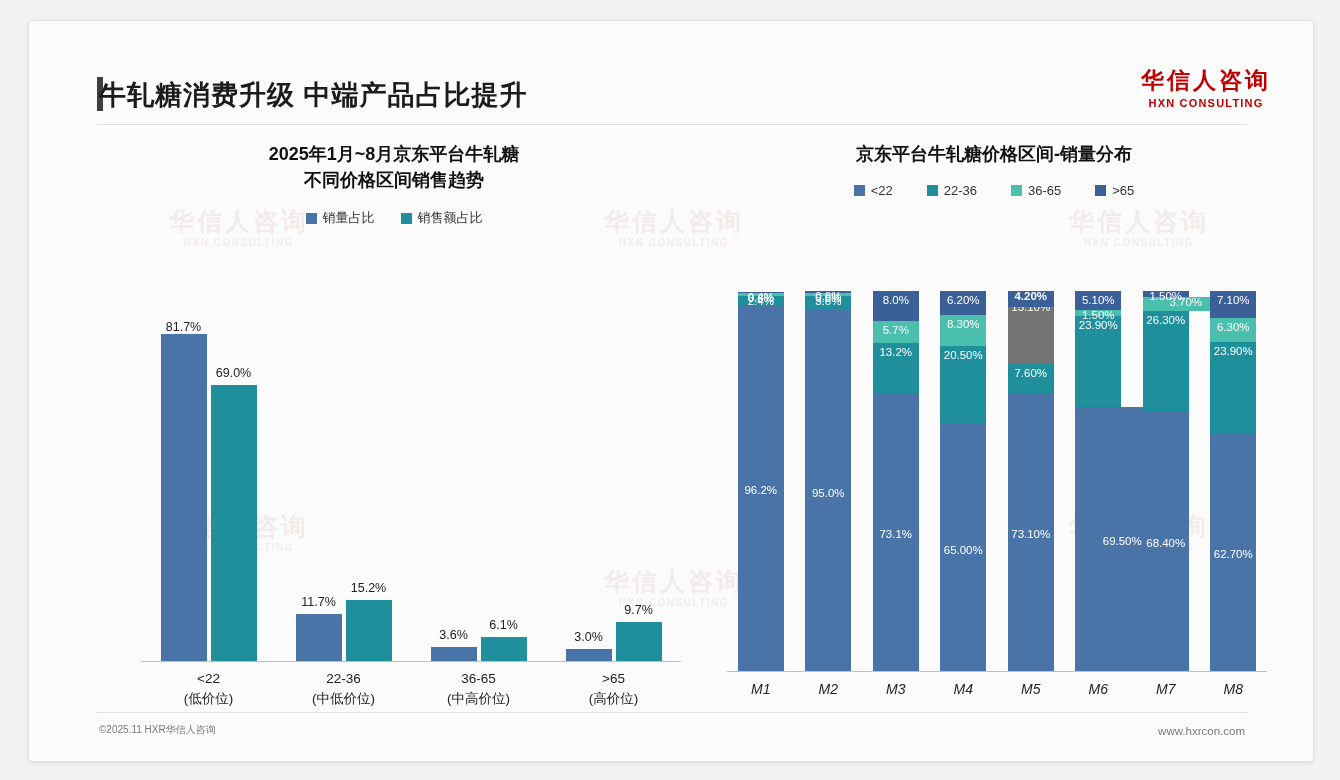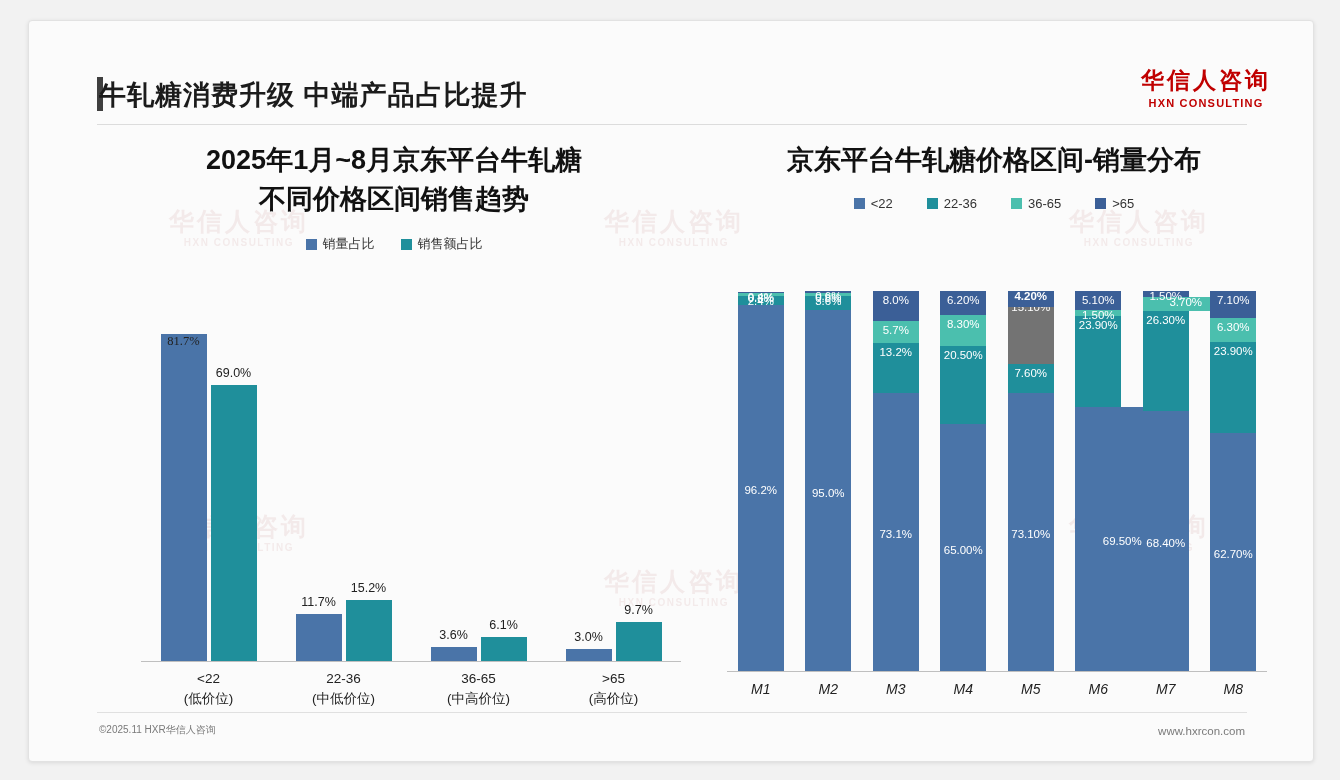--- a/index.html
+++ b/index.html
@@ -97,21 +97,21 @@
   .panel {
     position: absolute;
     top: 120px;
     height: 580px;
   }
   #panel-left  { left: 60px;  width: 610px; }
   #panel-right { left: 680px; width: 570px; }
 
   .chart-title {
     text-align: center;
-    font-size: 27px;
+    font-size: 18px;
     font-weight: bold;
     color: #111;
     line-height: 1.45;
     margin: 0 auto;
     width: 90%;
   }
   .legend {
     display: flex;
     justify-content: center;
     gap: 26px;
@@ -285,21 +285,21 @@
           <span>销量占比</span>
         </div>
         <div class="legend-item">
           <span class="legend-swatch" id="lg1" style="background: rgb(31, 143, 155);"></span>
           <span>销售额占比</span>
         </div>
       </div>
       <div class="plot-left" id="plot-left">
           <div class="bar" style="left: 19.5px;">
             <div class="fill" style="height: 326.8px; background: rgb(74, 116, 168);"></div>
-            <div class="val" style="bottom: 312px; font-family: Liberation Serif, serif;">81.7%</div>
+            <div class="val" style="bottom: 327px;">81.7%</div>
           </div>
           <div class="bar" style="left: 69.5px;">
             <div class="fill" style="height: 276px; background: rgb(31, 143, 155);"></div>
             <div class="val" style="bottom: 281px;">69.0%</div>
           </div>
           <div class="cat-label" style="left: -7.5px;">
             <div>&lt;22</div>
             <div>(低价位)</div>
           </div>
           <div class="bar" style="left: 154.5px;">

